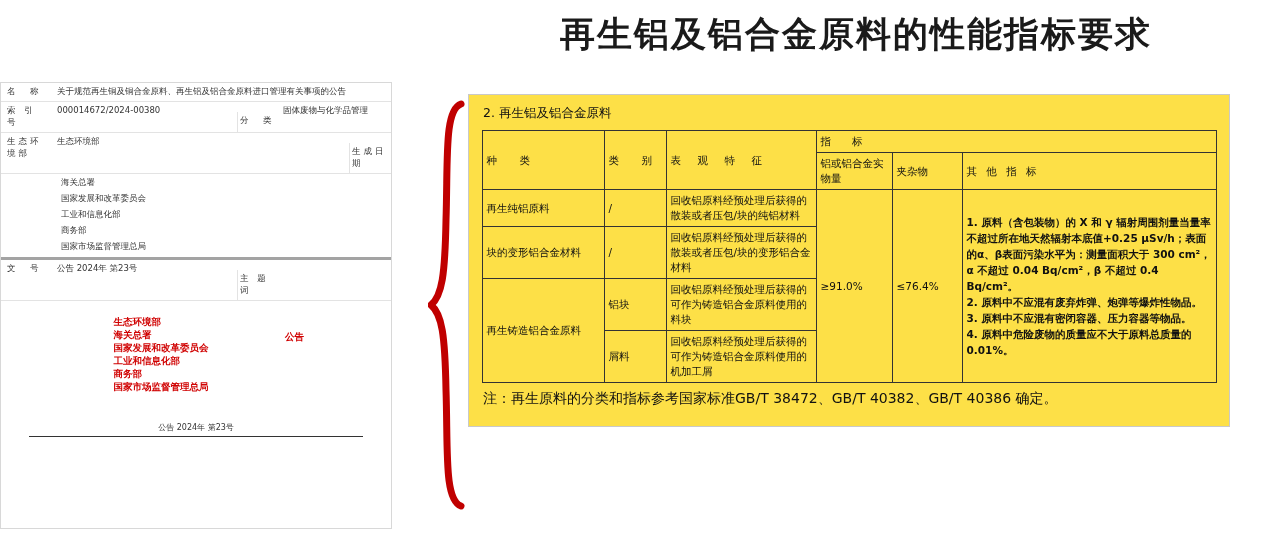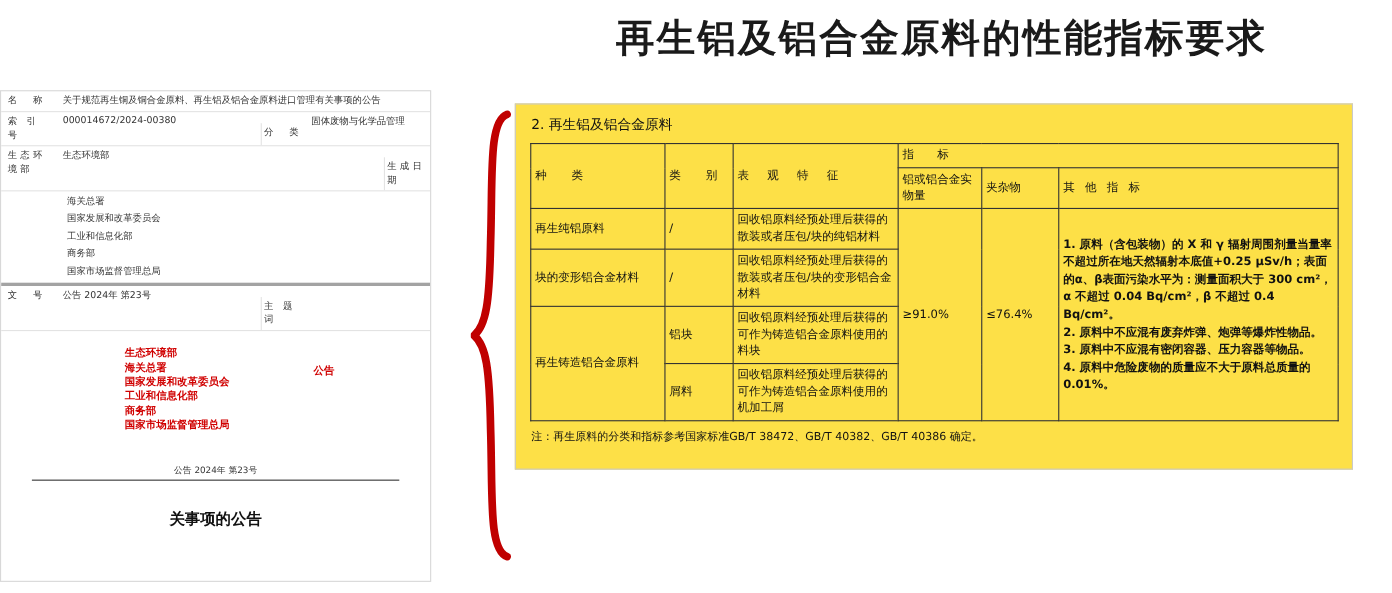--- a/index.html
+++ b/index.html
@@ -173,21 +173,21 @@
     line-height: 15px;
   }
   td.cell-left {
     text-align: left;
     padding-left: 6px;
     padding-right: 6px;
   }
   td.head-sparse { letter-spacing: 6px; }
   td.head-sparse2 { letter-spacing: 3px; }
   .note {
-    font-size: 10px;
+    font-size: 14px;
     color: #111;
     padding: 7px 0 0 14px;
     font-family: "DejaVu Sans", sans-serif;
   }
 
   
   .brace {
     position: absolute;
     left: 428px;
     top: 100px;
@@ -247,21 +247,20 @@
         <div>商务部</div>
         <div>国家市场监督管理总局</div>
       </div>
       <div class="gonggao-word">公告</div>
     </div>
 
     <div class="doc-number">公告 2024年 第23号</div>
     <div class="doc-rule"></div>
 
     <div class="doc-heading">
-      <div>关事项的公告</div>
     </div>
   </div>
 </div>
 
 <svg class="brace" viewBox="0 0 40 410">
   <path d="M33 4 C 16 10, 20 60, 18 120 C 17 175, 14 196, 3 205 C 14 214, 17 235, 18 290 C 20 350, 16 400, 33 406" fill="none" stroke="#c00000" stroke-width="7" stroke-linecap="round"></path>
 </svg>
 
 <div class="right-panel">
   <div class="panel-heading">2. 再生铝及铝合金原料</div>

